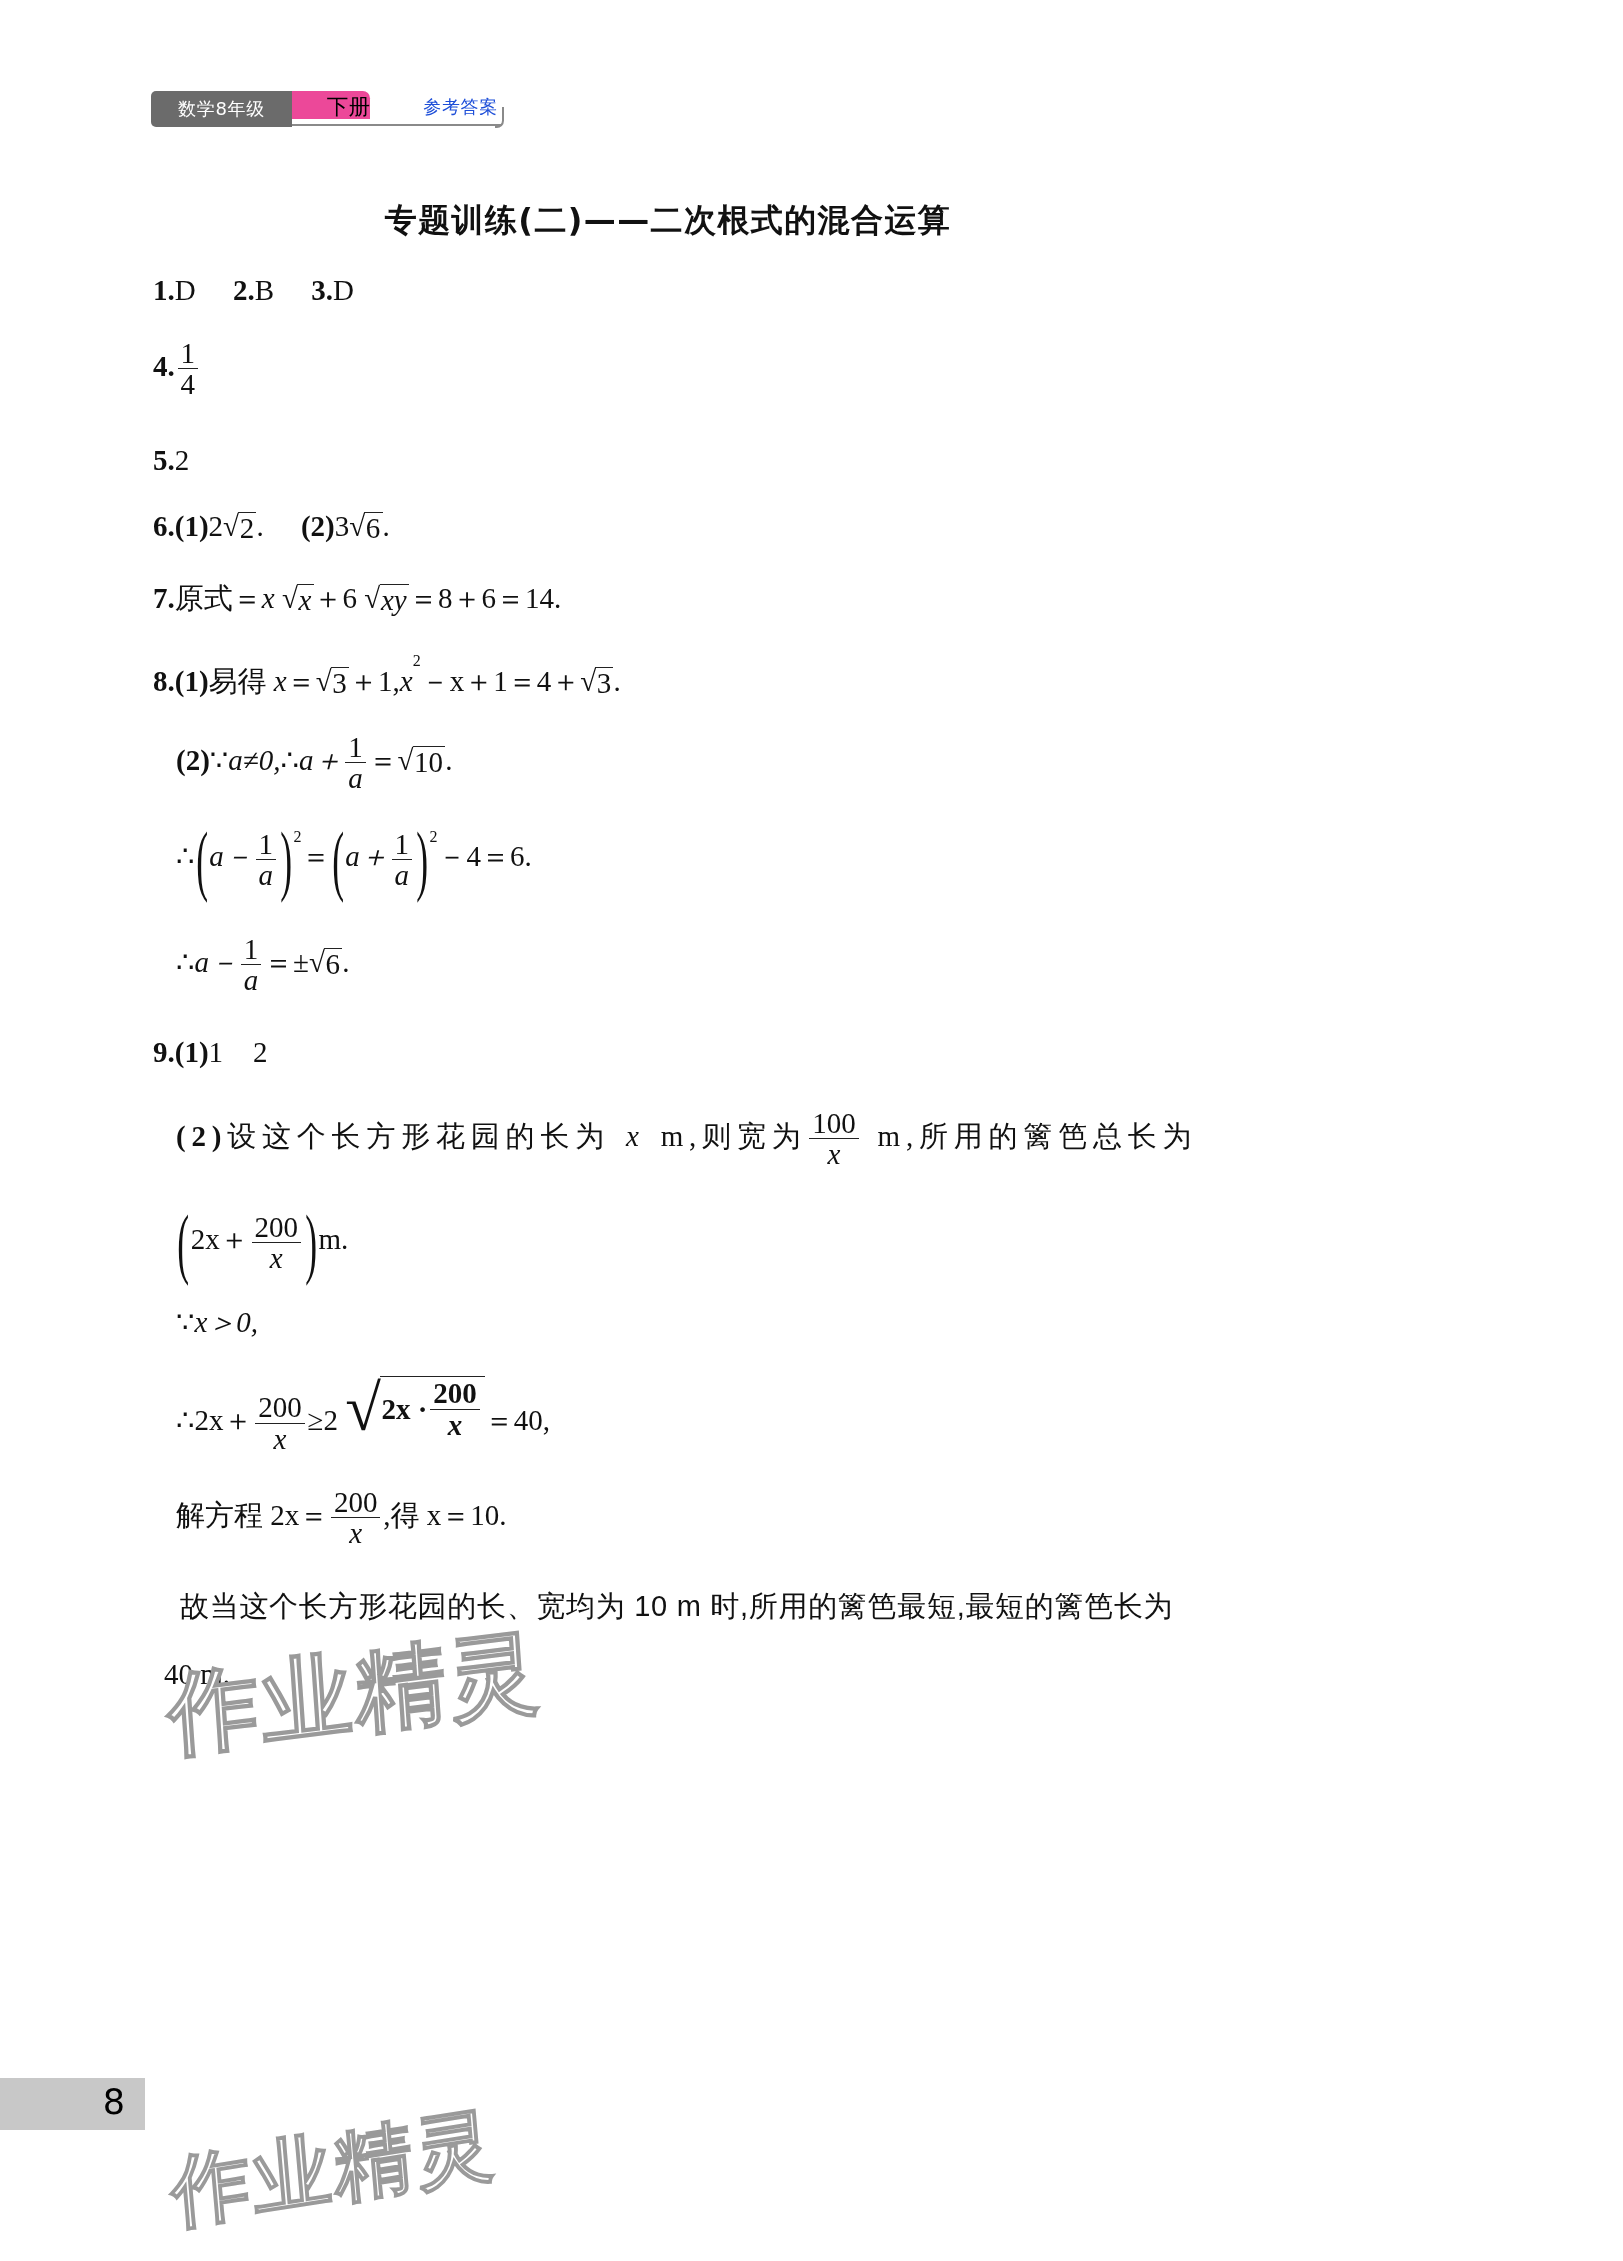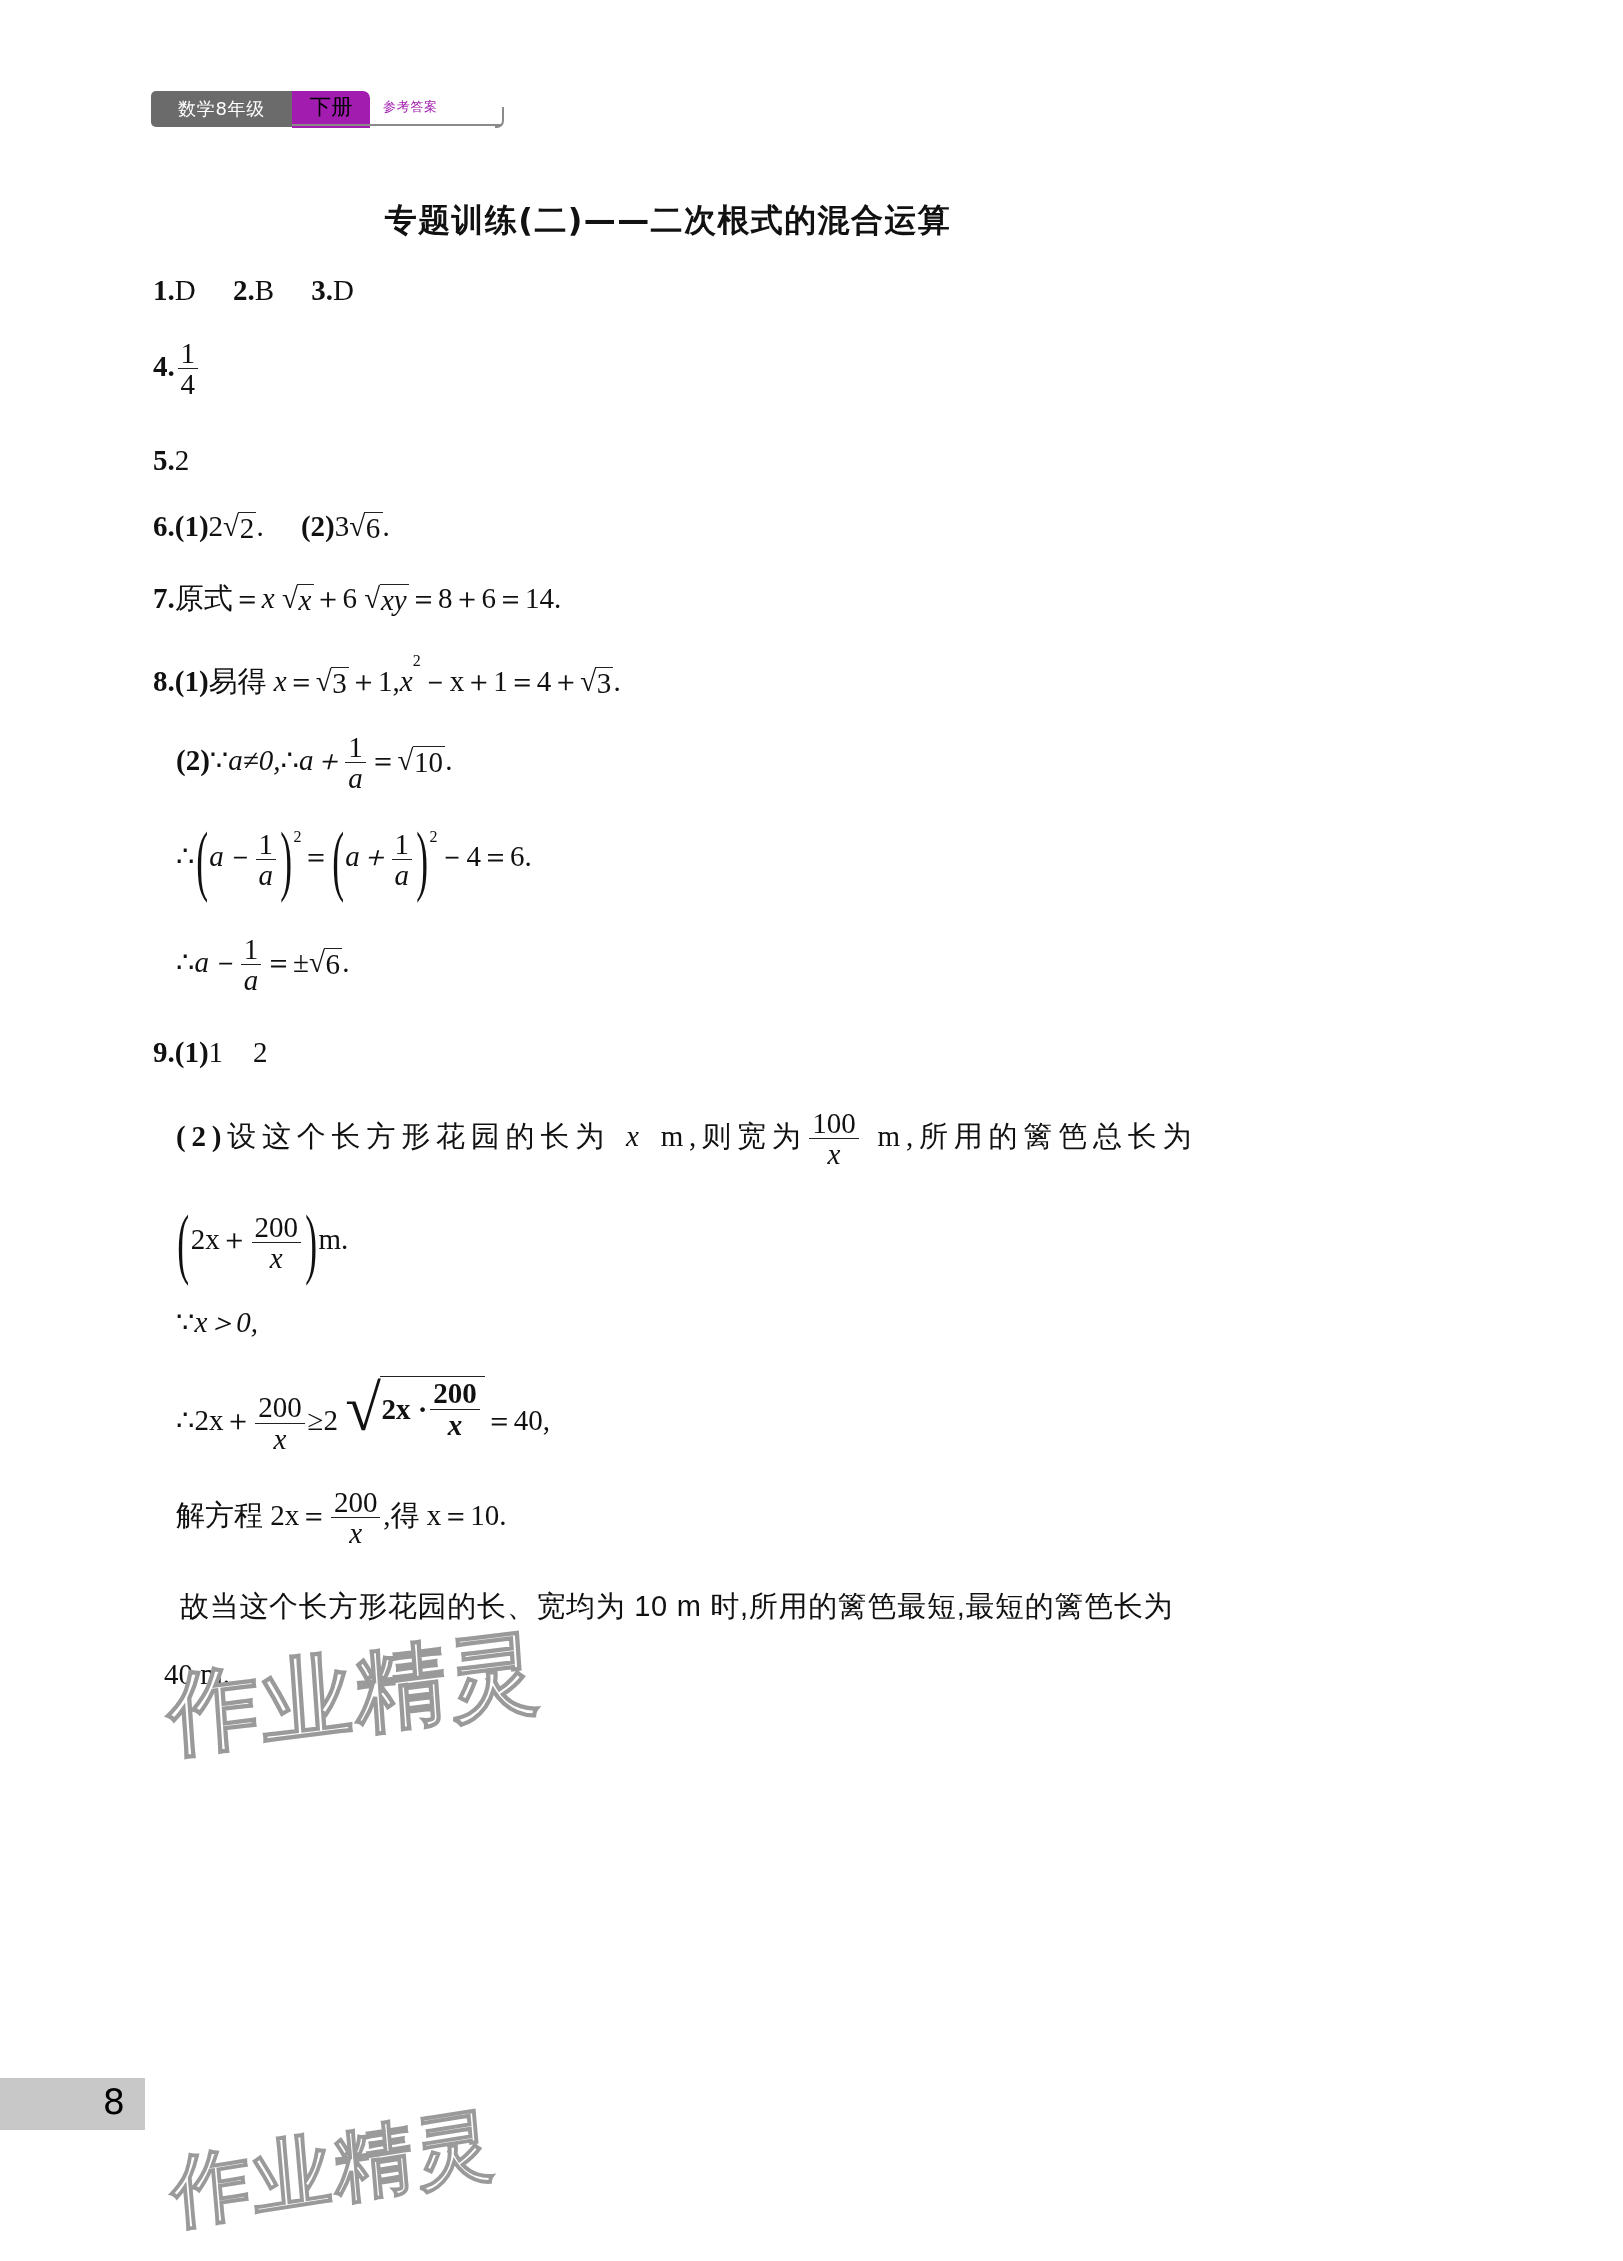--- a/index.html
+++ b/index.html
@@ -12,29 +12,29 @@
 
   
   .hdr { left: 151px; top: 91px; height: 36px; }
   .hdr-grade {
     position: absolute; left: 0; top: 0; width: 141px; height: 36px;
     background: #6b6b6b; color: #fff; border-radius: 5px 0 0 5px;
     font-family: "DejaVu Sans", sans-serif; font-size: 18px; line-height: 36px;
     text-align: center; letter-spacing: 0.7px;
   }
   .hdr-vol {
-    position: absolute; left: 141px; top: 0; width: 78px; height: 37px;
-    background: #a21caf; color: #000; border-radius: 0 7.2px 0 0;
+    position: absolute; left: 141px; top: 0; width: 78px; height: 28px;
+    background: #ec4899; color: #000; border-radius: 0 7.2px 0 0;
     font-family: "DejaVu Sans", sans-serif; font-size: 21.6px; line-height: 32px;
-    text-align: center;
+    text-align: right;
   }
   .hdr-ans {
     position: absolute; left: 232px; top: 0; width: 115px; height: 32px;
-    color: #a21caf; font-family: "DejaVu Sans", sans-serif; font-size: 13px;
-    line-height: 32px; text-align: left; letter-spacing: 0.7px;
+    color: #1d4ed8; font-family: "DejaVu Sans", sans-serif; font-size: 18px;
+    line-height: 32px; text-align: right; letter-spacing: 0.7px;
   }
   .hdr-line {
     position: absolute; left: 141px; top: 33px; width: 210px; height: 0;
     border-bottom: 2.2px solid #8a8a8a;
   }
   .hdr-hook {
     position: absolute; left: 344px; top: 16px; width: 7.2px; height: 18.7px;
     border-right: 2.2px solid #8a8a8a; border-bottom: 2.2px solid #8a8a8a;
     border-radius: 0 0 7.2px 0;
   }

